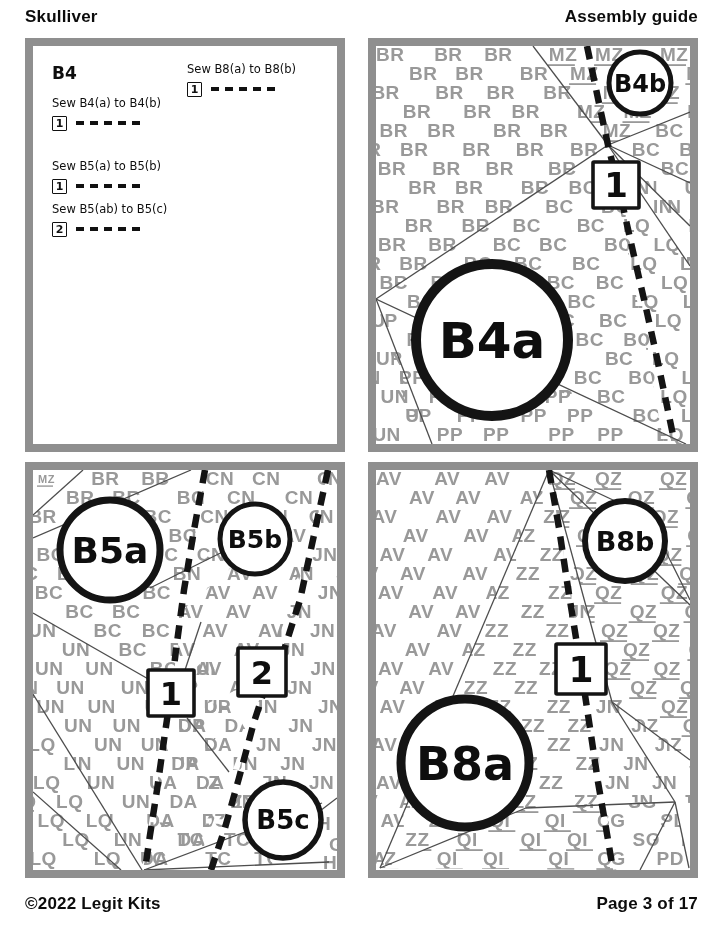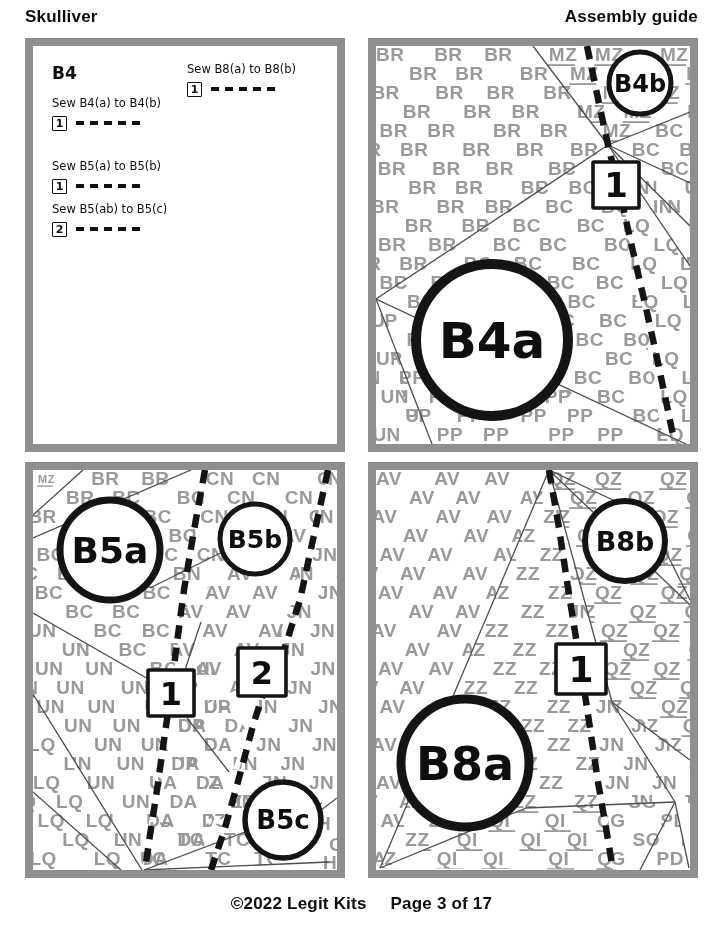--- a/index.html
+++ b/index.html
@@ -2,21 +2,21 @@
 <html><head>
 <meta charset="utf-8">
 <style>
   html,body{margin:0;padding:0;background:#fff;}
   .page{position:relative;width:720px;height:927px;background:#ffffff;overflow:hidden;
         font-family:"Liberation Sans",sans-serif;}
   .hdr{position:absolute;left:0;top:0;width:720px;box-sizing:border-box;
        display:flex;justify-content:space-between;padding:7px 22px 0 25px;
        font-size:17px;font-weight:bold;color:#0c0c0c;letter-spacing:0.2px;}
   .ftr{position:absolute;left:0;top:894px;width:720px;box-sizing:border-box;
-       display:flex;justify-content:center;padding:0 22px 0 25px;
+       display:flex;justify-content:space-between;padding:0 22px 0 25px;
        font-size:17px;font-weight:bold;color:#0c0c0c;letter-spacing:0.2px;gap:24px;}
   .board{position:absolute;left:25px;top:38px;display:grid;
          grid-template-columns:320px 330px;grid-template-rows:414px 416px;
          column-gap:23px;row-gap:10px;}
   .panel{border:8px solid #8f8f8f;background:#fff;position:relative;
          box-sizing:border-box;overflow:hidden;}
   .panel svg{display:block;width:100%;height:100%;}
   .stamp{font-family:"Liberation Sans",sans-serif;font-weight:700;letter-spacing:0.5px;}
   .plabel{font-family:"DejaVu Sans",sans-serif;font-weight:700;fill:#0e0e0e;}
   

